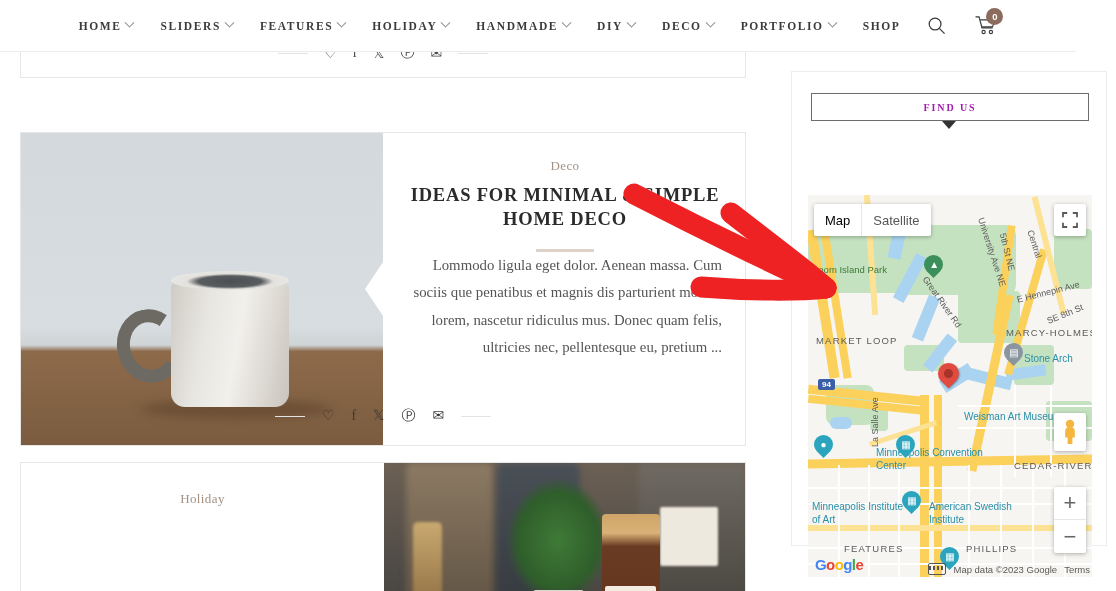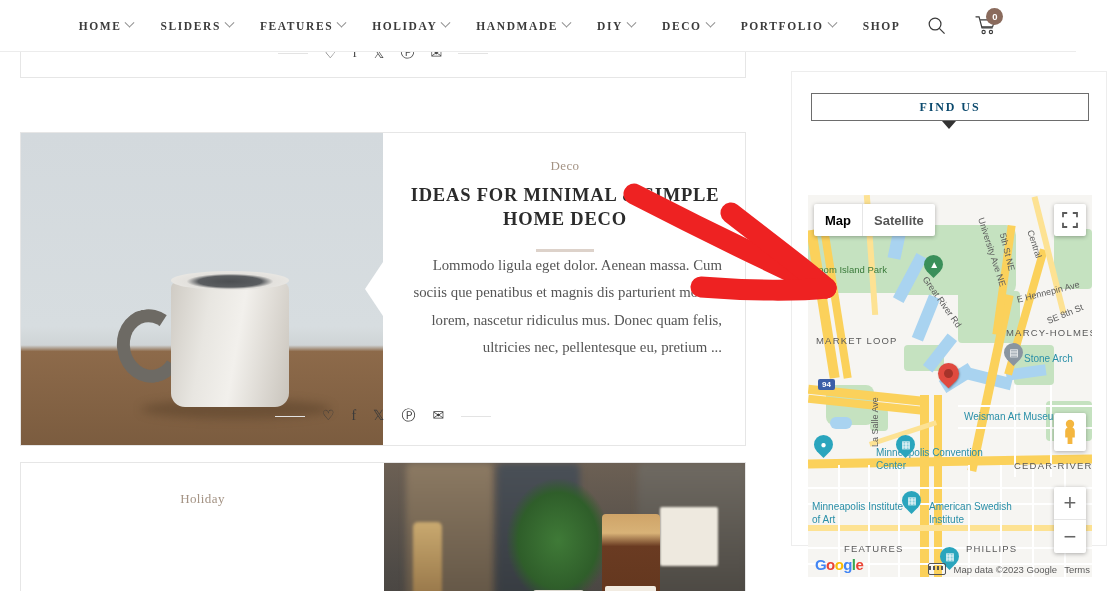--- a/index.html
+++ b/index.html
@@ -165,22 +165,22 @@
     position: absolute; left: 791px; top: 19px; width: 316px; height: 475px;
     background: #fff; border: 1px solid #ededed;
   }
   #findus-box {
     position: absolute; left: 19px; top: 21px; width: 278px; height: 28px;
     border: 1px solid #6d6d6d;
     display: flex; align-items: center; justify-content: center;
   }
   #findus-label {
     font-family: "Liberation Serif", serif;
-    font-weight: bold; font-size: 12px; letter-spacing: 1.9px;
-    text-transform: uppercase; color: #0c4a6e;
+    font-weight: bold; font-size: 10px; letter-spacing: 1.9px;
+    text-transform: uppercase; color: #a21caf;
   }
   #findus-arrow {
     position: absolute; left: 50%; top: 49px; transform: translateX(-50%);
     width: 0; height: 0;
     border-left: 7px solid transparent; border-right: 7px solid transparent;
     border-top: 8px solid #333;
   }
 
   
   #map {
@@ -219,21 +219,21 @@
     width: 9px; height: 9px; border-radius: 50%; background: #a5332a;
   }
   #maptype-ctl {
     position: absolute; left: 6px; top: 9px; height: 32px;
     background: #fff; border-radius: 2px; display: flex;
     box-shadow: 0 1px 4px rgba(0,0,0,.3);
   }
   .maptype-btn {
     display: flex; align-items: center; padding: 0 11px;
     font-family: "Liberation Sans", sans-serif; font-size: 13px;
-    color: #000; cursor: pointer; font-weight: bold;
+    color: #000; cursor: pointer;
   }
   #maptype-sat { border-left: 1px solid #e6e6e6; color: #565656; }
   #fullscreen-btn {
     position: absolute; right: 6px; top: 9px; width: 32px; height: 32px;
     background: #fff; border-radius: 2px; box-shadow: 0 1px 4px rgba(0,0,0,.3);
     display: flex; align-items: center; justify-content: center; cursor: pointer;
   }
   #pegman-btn {
     position: absolute; right: 6px; top: 218px; width: 32px; height: 38px;
     background: #fff; border-radius: 2px; box-shadow: 0 1px 4px rgba(0,0,0,.3);

